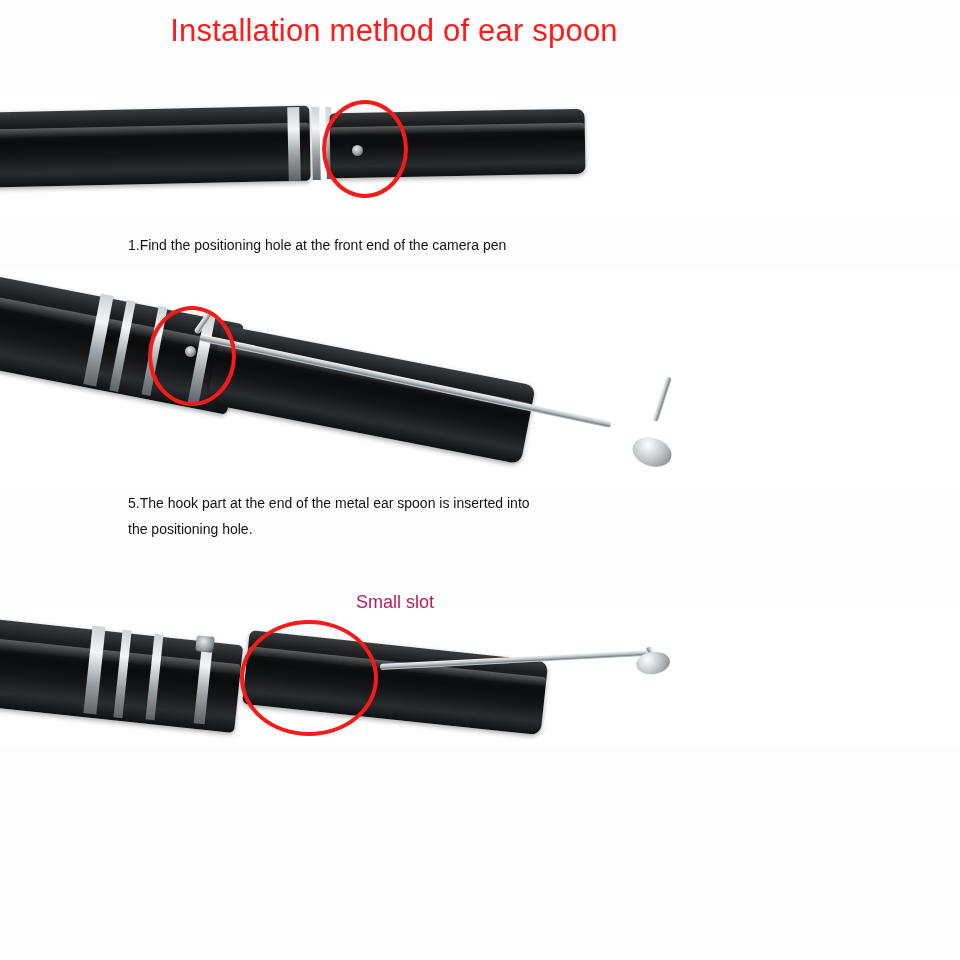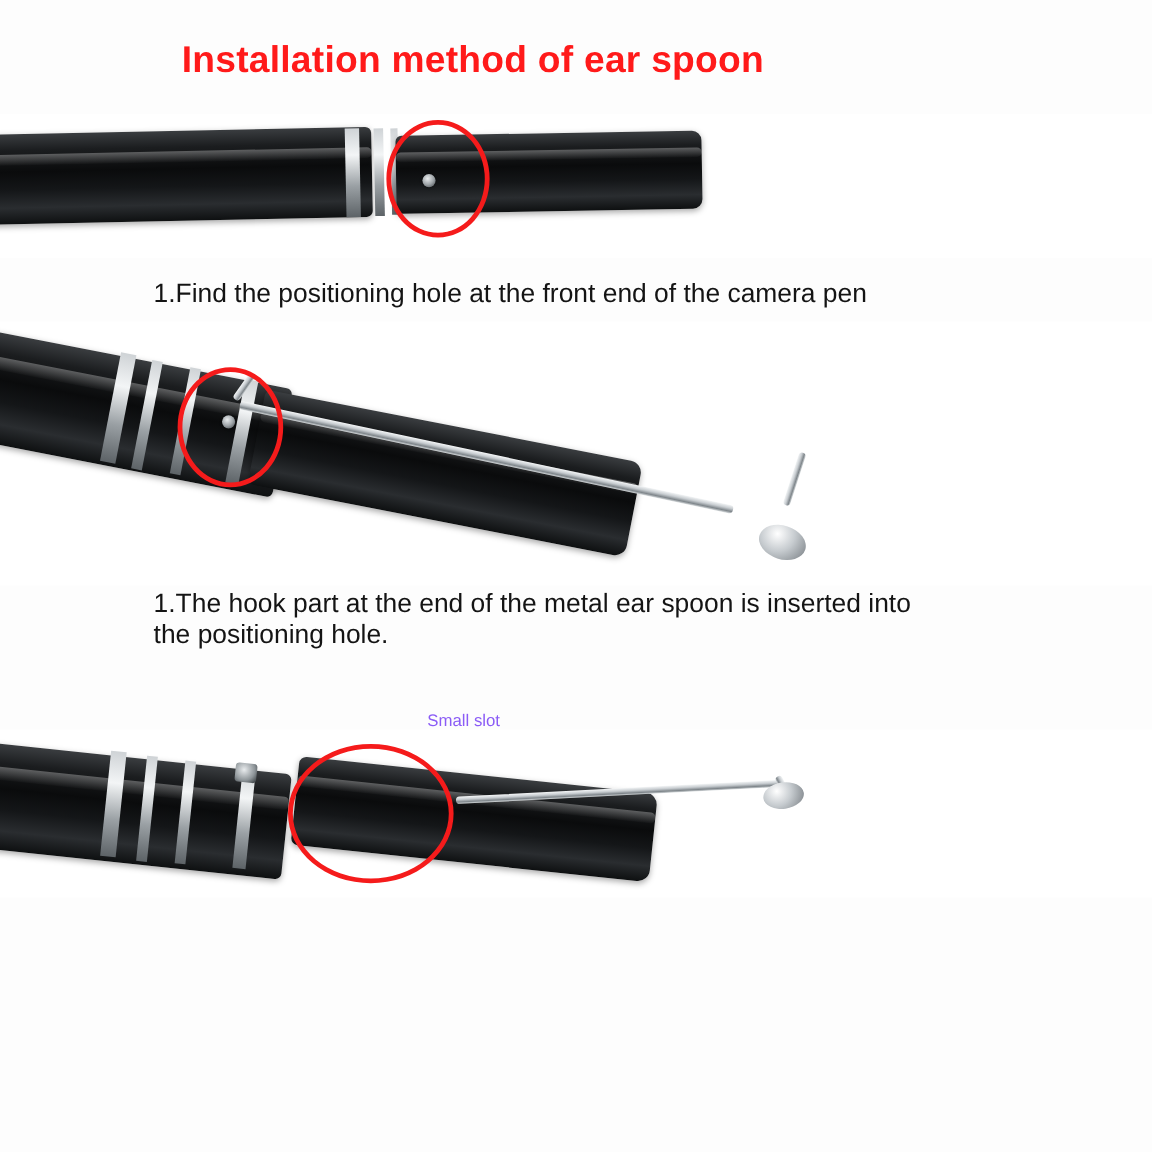--- a/index.html
+++ b/index.html
@@ -18,26 +18,26 @@
   .page {
     position: relative;
     width: 960px;
     height: 960px;
     background: #fdfdfd;
   }
 
   
   .title {
     position: absolute;
-    top: 32px;
+    top: 13px;
     left: 0;
     width: 788px;
     text-align: center;
     font-size: 31px;
-    font-weight: bold;
+    font-weight: normal;
     color: #ff1a1a;
     letter-spacing: 0.2px;
   }
 
   
   .photo {
     position: absolute;
     left: 0;
     width: 960px;
     overflow: hidden;
@@ -83,29 +83,29 @@
   }
   
   .wire {
     position: absolute;
     background: linear-gradient(to bottom, #f4f6f7 0%, #c7ccd0 40%, #7f868b 75%, #d7dbdd 100%);
     border-radius: 3px;
   }
   .caption {
     position: absolute;
     left: 128px;
-    font-size: 22px;
+    font-size: 14px;
     line-height: 26px;
     color: #141414;
     white-space: pre-line;
   }
   .label-small-slot {
     position: absolute;
-    font-size: 14px;
-    color: #8b5cf6;
+    font-size: 18px;
+    color: #be185d;
   }
   .arrow-line {
     position: absolute;
     background: #111;
   }
 </style>
 </head>
 <body>
 
 <div class="page">
@@ -143,21 +143,21 @@
     <div class="wire" style="left:200px; top:66px; width:420px; height:7px; transform: rotate(12deg); transform-origin:left center;"></div>
     <div class="wire" style="left:196px; top:62px; width:26px; height:6px; transform: rotate(-55deg); transform-origin:left center;"></div>
 
     <div style="position:absolute; left:632px; top:170px; width:40px; height:28px; border-radius:50%;
                 background: radial-gradient(circle at 35% 30%, #ffffff 0%, #c6cbcf 45%, #767c81 100%);
                 transform: rotate(18deg);"></div>
     <div class="wire" style="left:655px; top:150px; width:46px; height:6px; transform: rotate(-72deg); transform-origin:left center;"></div>
     <div class="red-circle" style="left:148px; top:38px; width:80px; height:92px;"></div>
   </div>
 
-  <div class="caption" style="top:490px;">1.The hook part at the end of the metal ear spoon is inserted into
+  <div class="caption" style="top:490px;">5.The hook part at the end of the metal ear spoon is inserted into
 the positioning hole.</div>
 
   <div class="label-small-slot" style="left:356px; top:592px;">Small slot</div>
   <div class="arrow-line" style="left:322px; top:612px; width:44px; height:2px; transform: rotate(22deg); transform-origin:left center;"></div>
 
   <div class="photo" style="top:608px; height:140px;">
 
     <div class="tube shine" style="left:-20px; top:10px; width:260px; height:88px; transform: rotate(6deg); transform-origin:left center;"></div>
     <div class="ring" style="left:88px; top:18px; width:13px; height:88px; transform: rotate(6deg);"></div>
     <div class="ring" style="left:118px; top:22px; width:9px; height:88px; transform: rotate(6deg);"></div>

